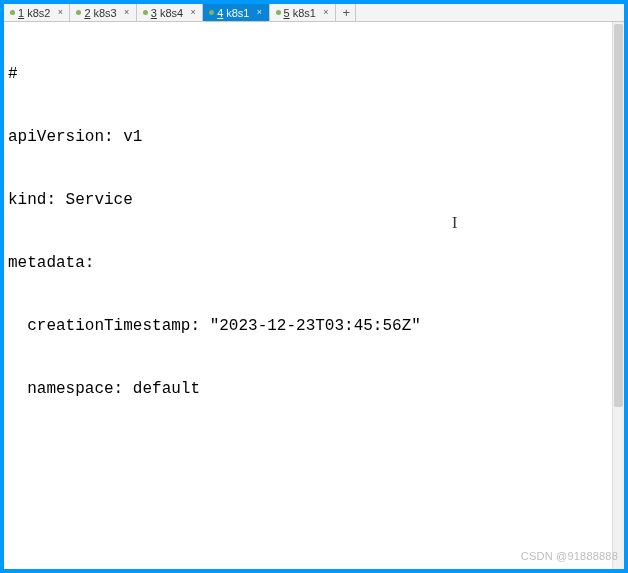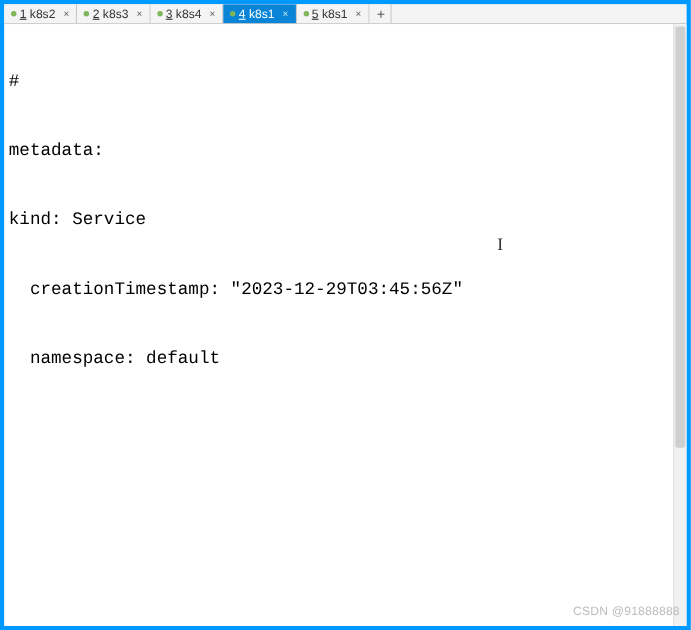--- a/index.html
+++ b/index.html
@@ -136,23 +136,24 @@
       <span class="dot"></span>
       <span class="num">5</span>
       <span>k8s1</span>
       <span class="close"></span>
     </div>
     <div class="tab add"></div>
   </div>
 
   <div class="term">
     <div class="line">#</div>
+    <div class="line">apiVersion: v1</div>
+    <div class="line">kind: Service</div>
     <div class="line">metadata:</div>
-    <div class="line">kind: Service</div>
-    <div class="line">  creationTimestamp: "2023-12-29T03:45:56Z"</div>
+    <div class="line">  creationTimestamp: "2023-12-23T03:45:56Z"</div>
     <div class="line">  namespace: default</div>
     
     
     
     
     
     
     
     
     

